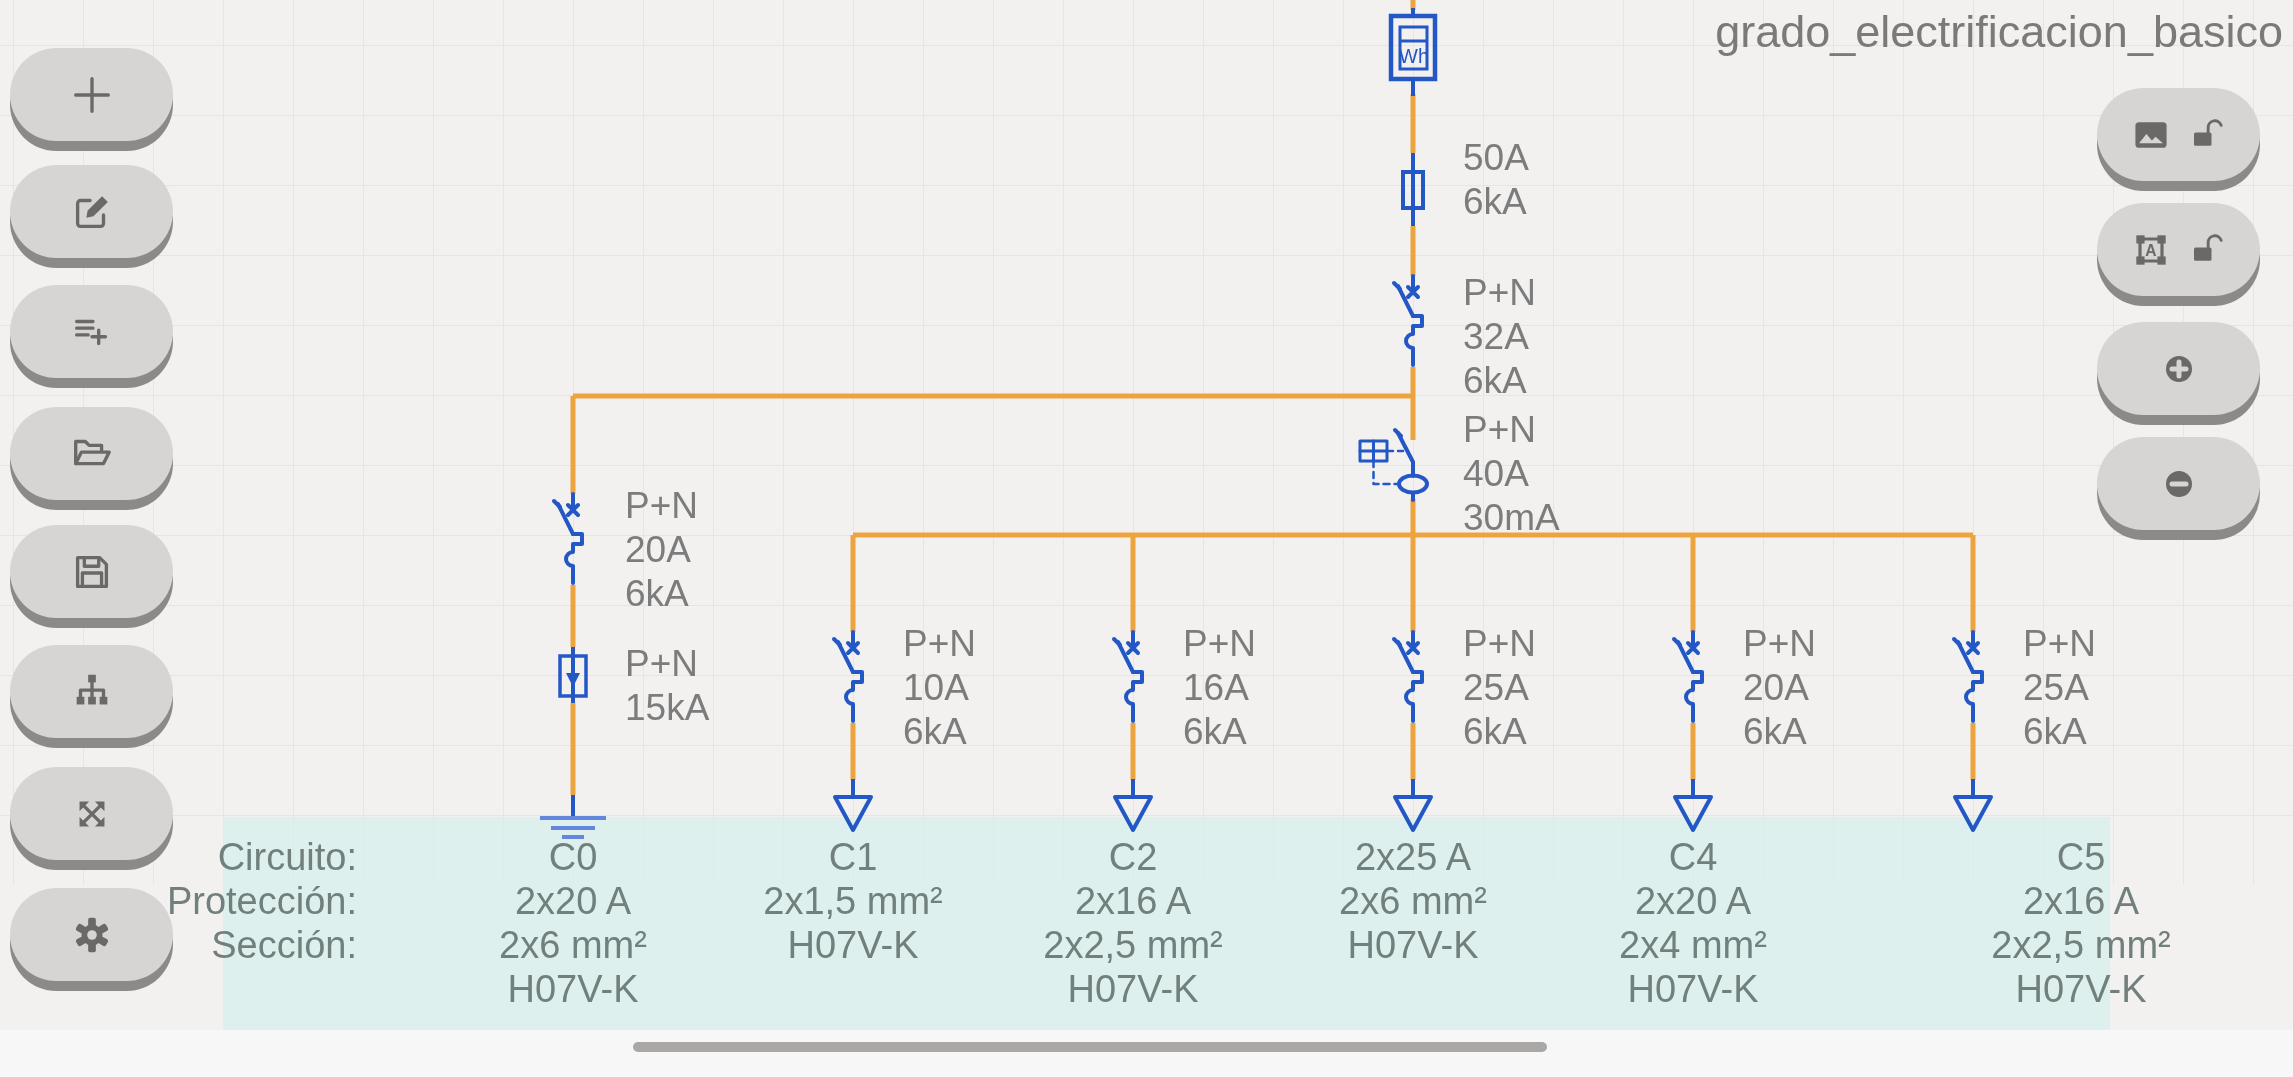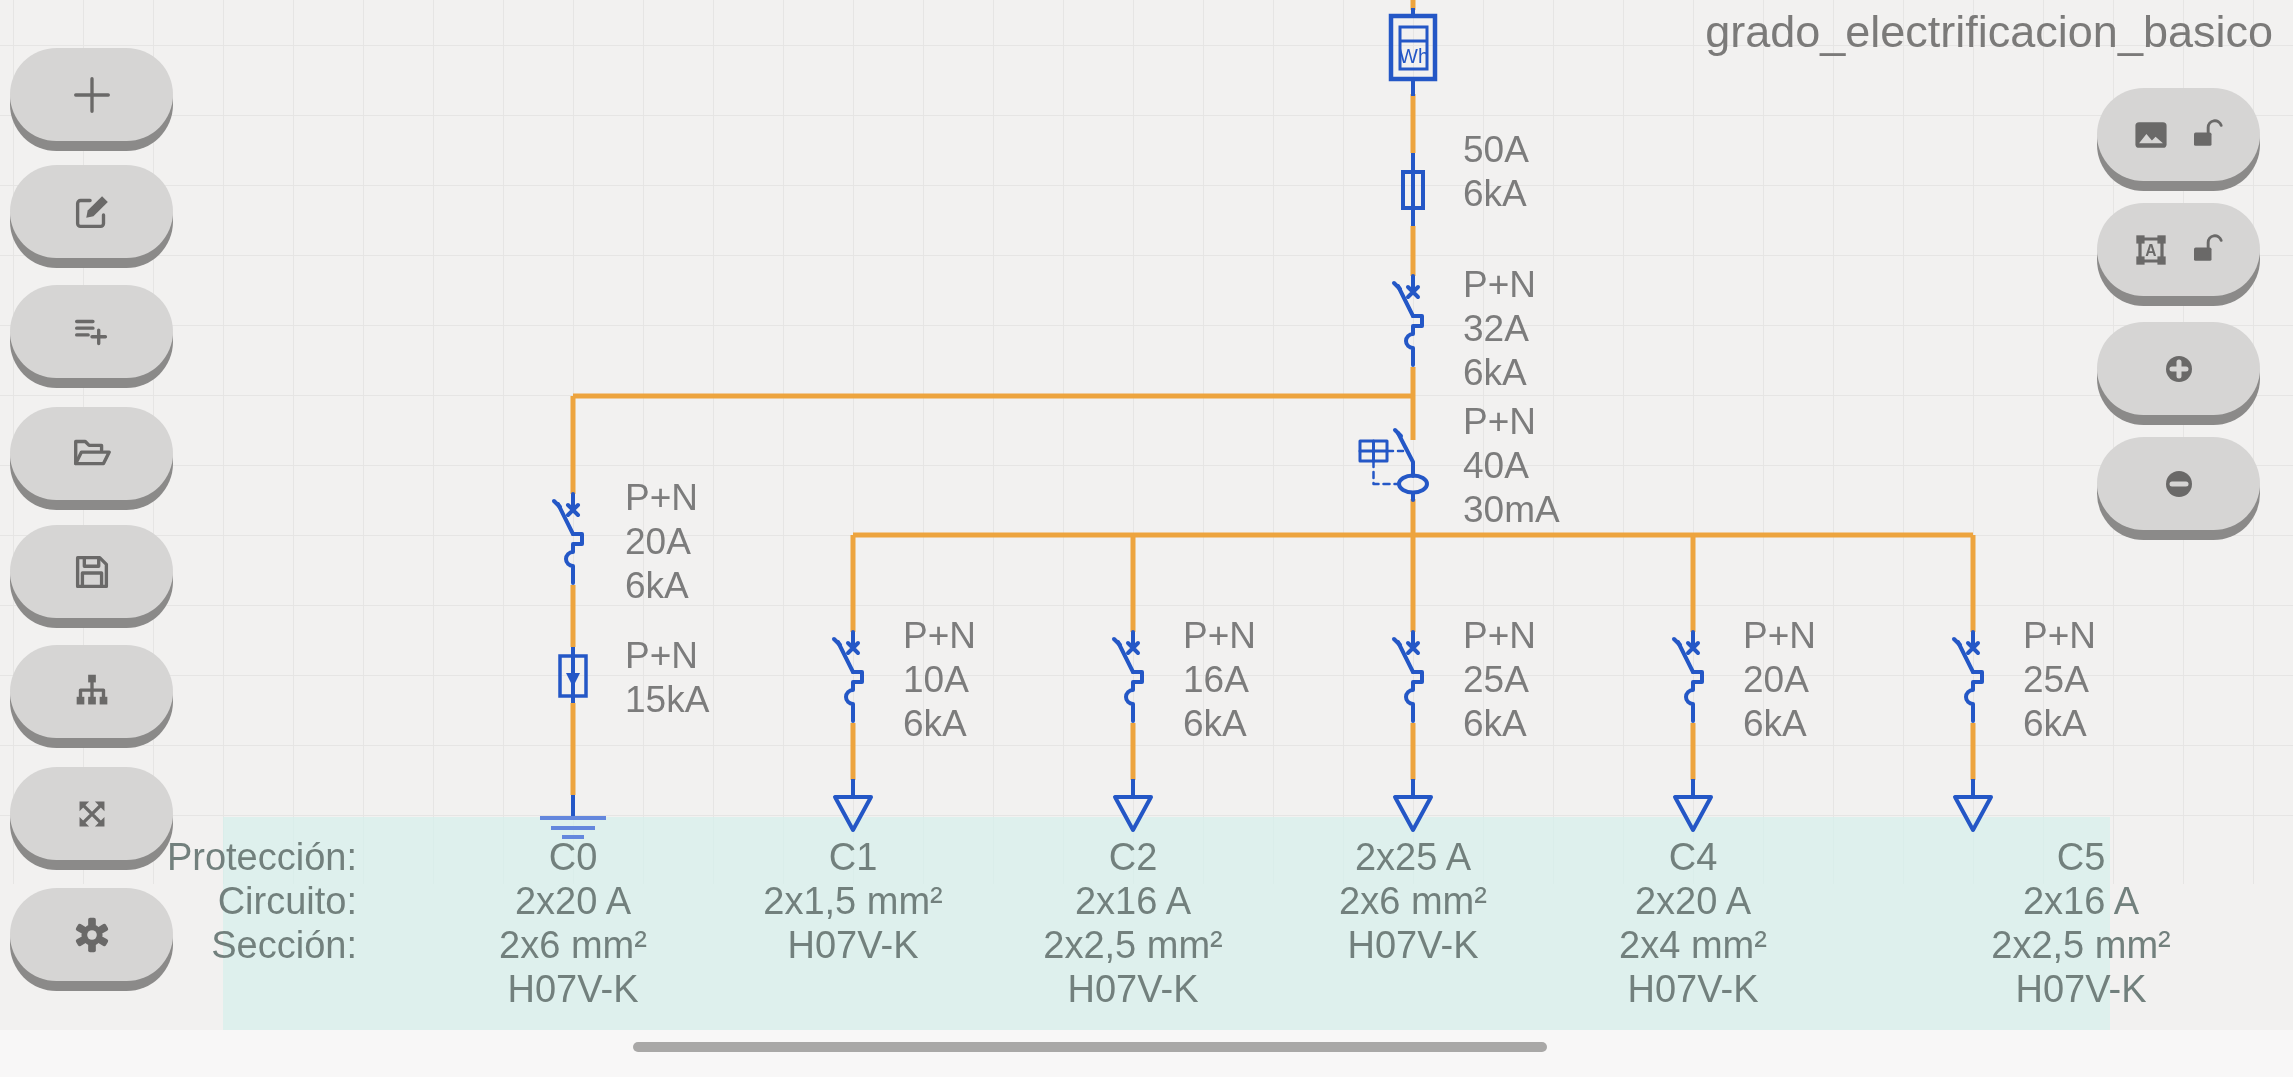--- a/index.html
+++ b/index.html
@@ -24,26 +24,27 @@
   .hscrollbar{
     position:absolute;left:633px;top:1042px;width:914px;height:10px;
     border-radius:5px;background:#a9a8a7;
   }
   .table-bg{
     position:absolute;left:223px;top:817px;width:1887px;height:213px;
     background:rgba(213,240,236,0.72);
   }
   .schematic{position:absolute;left:0;top:0;}
   .title{
-    position:absolute;top:6px;right:20px;
+    position:absolute;top:6px;right:10px;
     font-size:45px;color:#7b7a79;white-space:nowrap;
   }
   .lbl{
     position:absolute;font-size:37px;line-height:44px;color:#7c7c7c;
     white-space:nowrap;
+    margin-top:8px;
   }
   .tlabels{
     position:absolute;left:0;top:835px;width:357px;text-align:right;
     font-size:38px;line-height:44px;color:#72807d;white-space:nowrap;
   }
   .tcol{
     position:absolute;top:835px;width:300px;text-align:center;
     font-size:38px;line-height:44px;color:#72807d;white-space:nowrap;
   }
   
@@ -224,22 +225,22 @@
       <div>20A</div>
       <div>6kA</div>
   </div>
   <div class="lbl" style="left:2023px;top:614px">
     <div>P+N</div>
       <div>25A</div>
       <div>6kA</div>
   </div>
 
   <div class="tlabels">
+    <div>Circuito:</div>
     <div>Protección:</div>
-    <div>Circuito:</div>
     <div>Sección:</div>
   </div>
   <div class="tcol" style="left:423px">
     <div>C0</div>
       <div>2x20 A</div>
     <div>2x6 mm²</div>
       <div>H07V-K</div>
   </div>
   <div class="tcol" style="left:703px">
     <div>C1</div>

